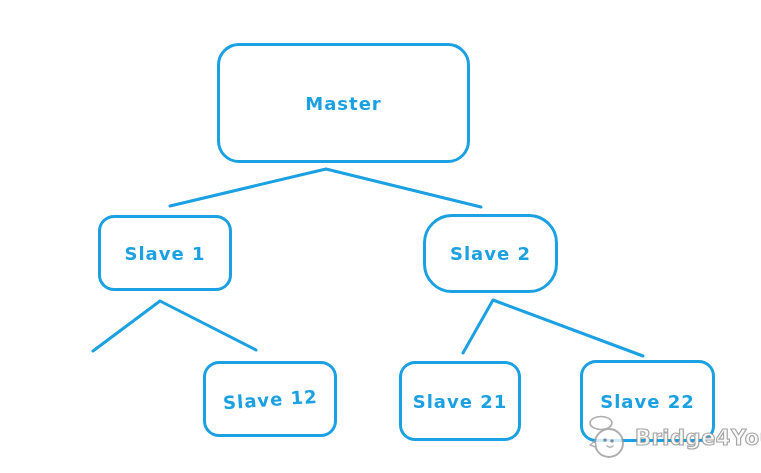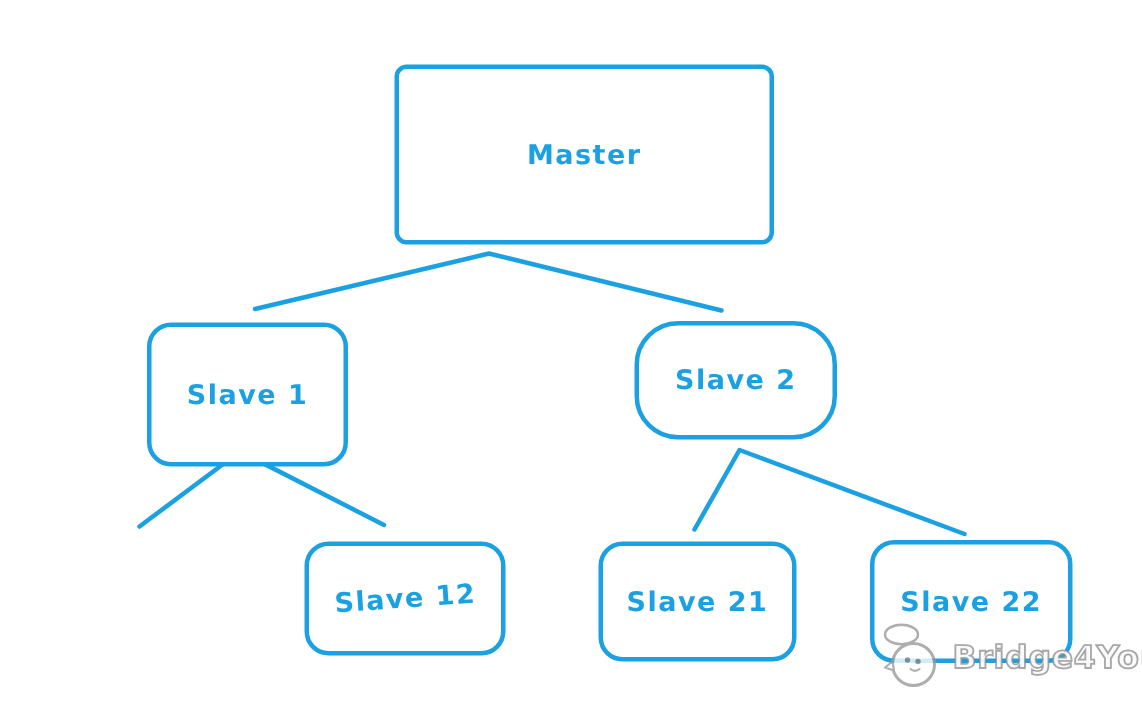--- a/index.html
+++ b/index.html
@@ -8,27 +8,27 @@
     font-family:"DejaVu Sans","Liberation Sans",sans-serif;
   }
   .node{
     position:absolute;box-sizing:border-box;background:#ffffff;
     border:3px solid #1BA1E2;border-radius:16px;
     display:flex;align-items:center;justify-content:center;
   }
   .node .label{
     color:#1BA1E2;font-weight:bold;font-size:18px;letter-spacing:1px;white-space:nowrap;
   }
-  #node-master{left:217px;top:43px;width:253px;height:120px;border-radius:8px;margin-left:46px;}
-  #node-slave1{left:98px;top:215px;width:134px;height:96px;}
+  #node-master{left:217px;top:43px;width:253px;height:120px;border-radius:22px;}
+  #node-slave1{left:98px;top:215px;width:134px;height:76px;}
   #node-slave2{left:423px;top:214px;width:135px;height:79px;border-radius:29px;}
   #node-slave11{left:25px;top:362px;width:135px;height:76px;}
   #node-slave12{left:203px;top:361px;width:134px;height:76px;}
   #node-slave12 .label{transform:rotate(-4deg);}
-  #node-slave21{left:399px;top:361px;width:132px;height:80px;}
+  #node-slave21{left:399px;top:361px;width:122px;height:80px;}
   #node-slave22{left:580px;top:360px;width:135px;height:82px;}
   .edges{position:absolute;left:0;top:0;width:761px;height:473px;pointer-events:none;}
   .edges polyline{fill:none;stroke:#1BA1E2;stroke-width:3;stroke-linecap:round;stroke-linejoin:round;}
   .watermark{
     position:absolute;left:588px;top:414px;height:48px;
     display:flex;align-items:center;gap:1px;
   }
   .wm-text{
     font-weight:bold;font-size:21px;letter-spacing:0.5px;
     color:rgba(255,255,255,0.92);

